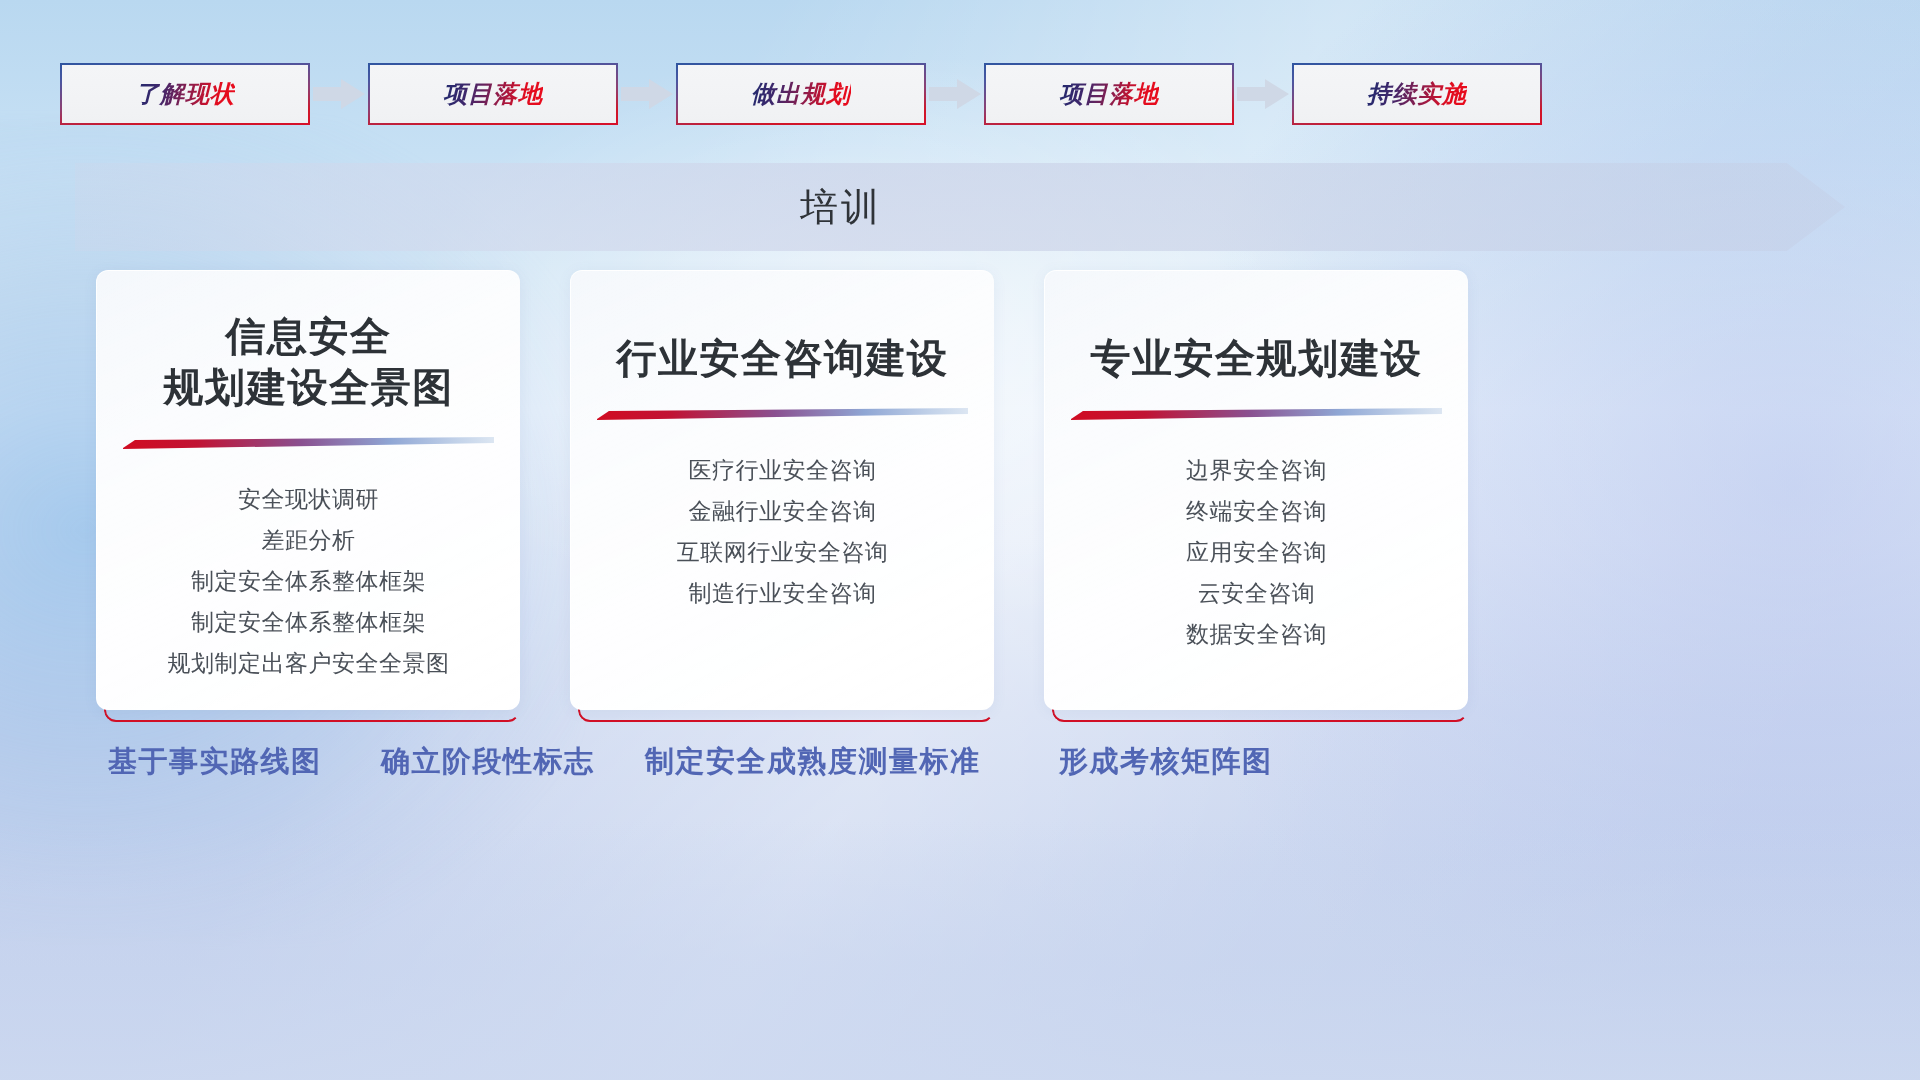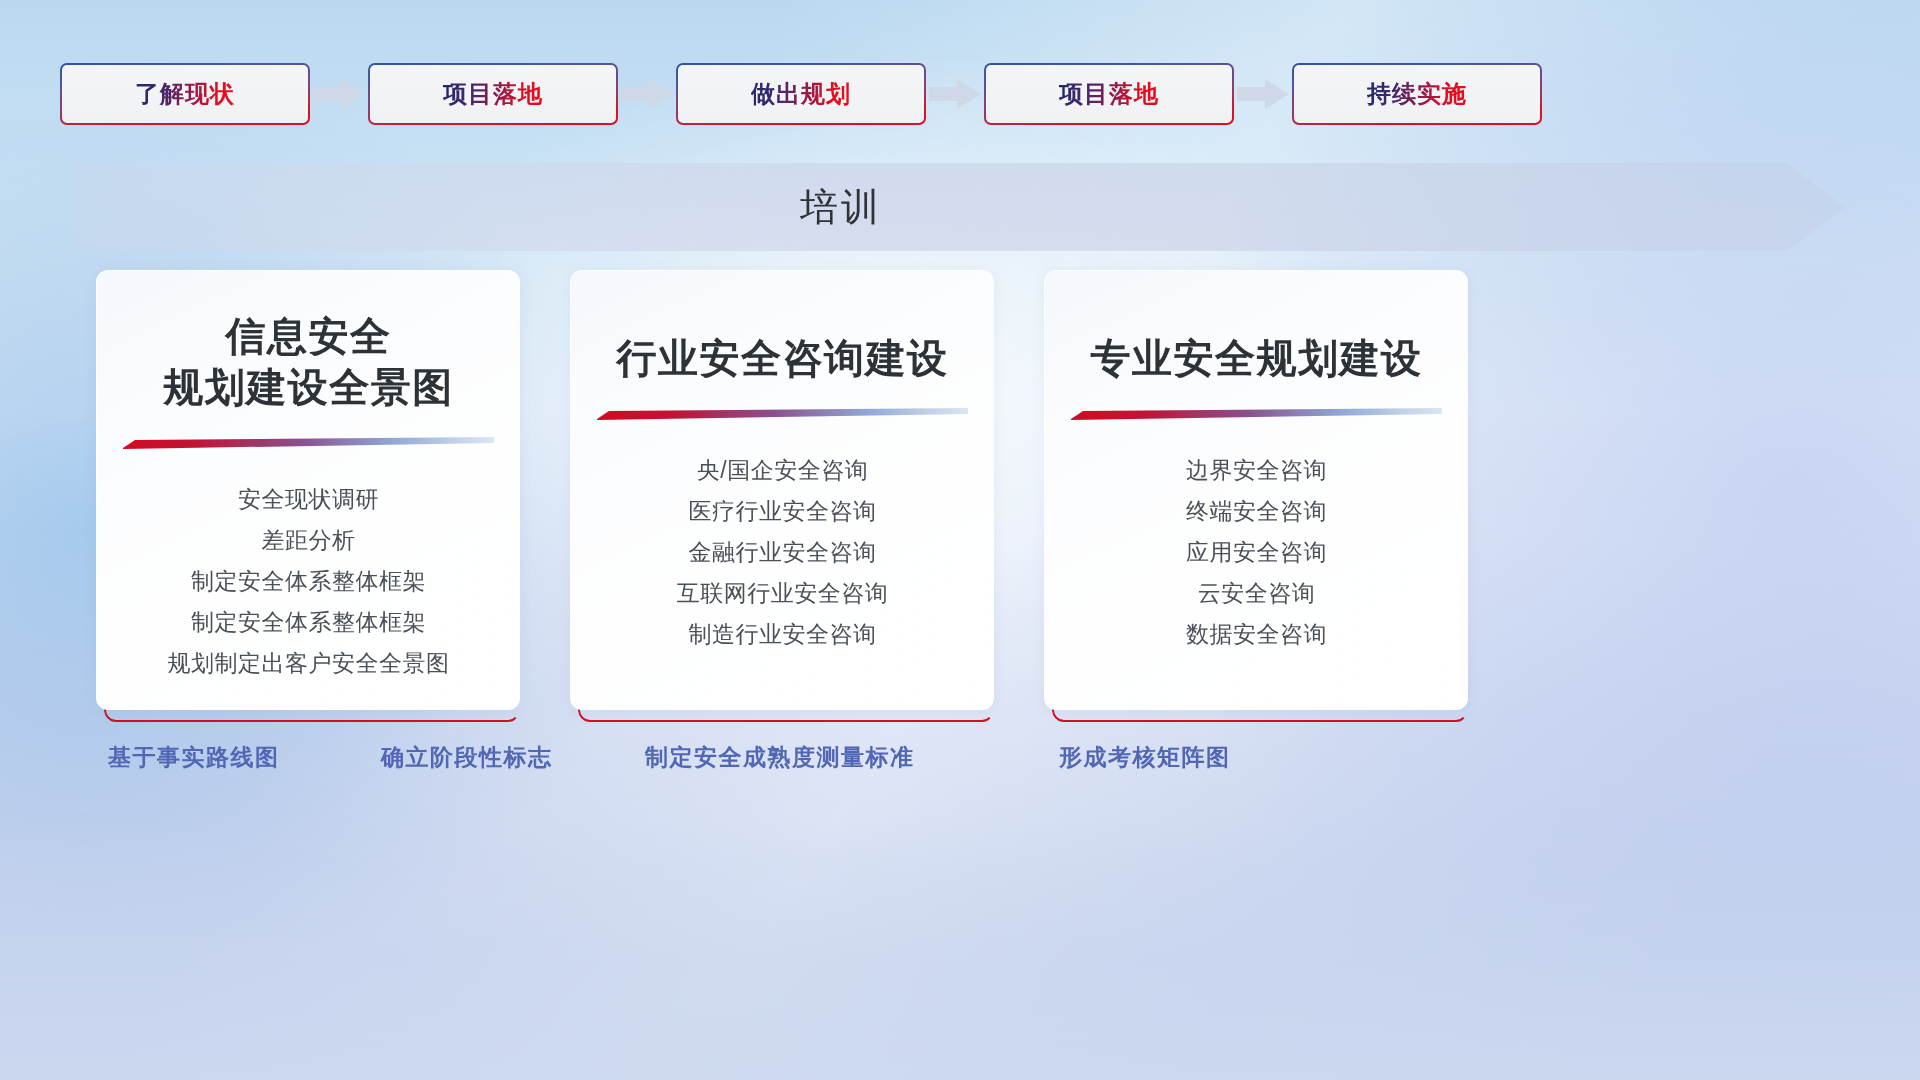--- a/index.html
+++ b/index.html
@@ -95,21 +95,22 @@
     justify-content: center;
     position: relative;
   }
   
   .step-box {
     border: none;
     background:
       linear-gradient(180deg, #f4f5f7 0%, #f2f3f5 60%, #f0f1f3 100%) padding-box,
       linear-gradient(175deg, #2f55a0 0%, #4b56a0 22%, #8d3f72 55%, #cf1629 82%, #d7102a 100%) border-box;
     border: 2px solid transparent;
-    border-radius: 7px;
+    border-radius: 0;
+    font-style: italic;
   }
   .step-label {
     font-size: 24px;
     font-weight: 700;
     letter-spacing: 1px;
     background: linear-gradient(100deg, #1f2a6e 0%, #43276b 28%, #9b1a45 58%, #e00d20 80%, #ea0b1c 100%);
     -webkit-background-clip: text;
     background-clip: text;
     color: transparent;
     -webkit-text-fill-color: transparent;
@@ -232,21 +233,21 @@
 
   
   #footnotes {
     position: absolute;
     left: 0; top: 742px;
     width: 1920px; height: 46px;
   }
   .footnote {
     position: absolute;
     top: 0;
-    font-size: 23px;
+    font-size: 29px;
     font-weight: 700;
     color: #5166b4;
     letter-spacing: 1.5px;
     white-space: nowrap;
   }
 </style>
 </head>
 <body>
 
 <div id="bg">
@@ -365,21 +366,20 @@
               <stop offset="0.48" stop-color="#8a5090"></stop>
               <stop offset="0.72" stop-color="#8fa6d4"></stop>
               <stop offset="0.90" stop-color="#c2d2e9"></stop>
               <stop offset="1" stop-color="#dce6f2"></stop>
             </linearGradient>
           </defs>
           <path d="M0 11 L12 3 L372 0 L372 6 L0 12 Z" fill="url(#rule2)"></path>
         </svg>
       </div>
       <div class="card-items">
-        <div class="card-item">央/国企安全咨询</div>
         <div class="card-item">医疗行业安全咨询</div>
         <div class="card-item">金融行业安全咨询</div>
         <div class="card-item">互联网行业安全咨询</div>
         <div class="card-item">制造行业安全咨询</div>
       </div>
     </div>
   </div>
 
   <div class="card-wrap" style="left:1044px; width:424px;border-radius:28px;">
     <div class="card-redline"></div>

